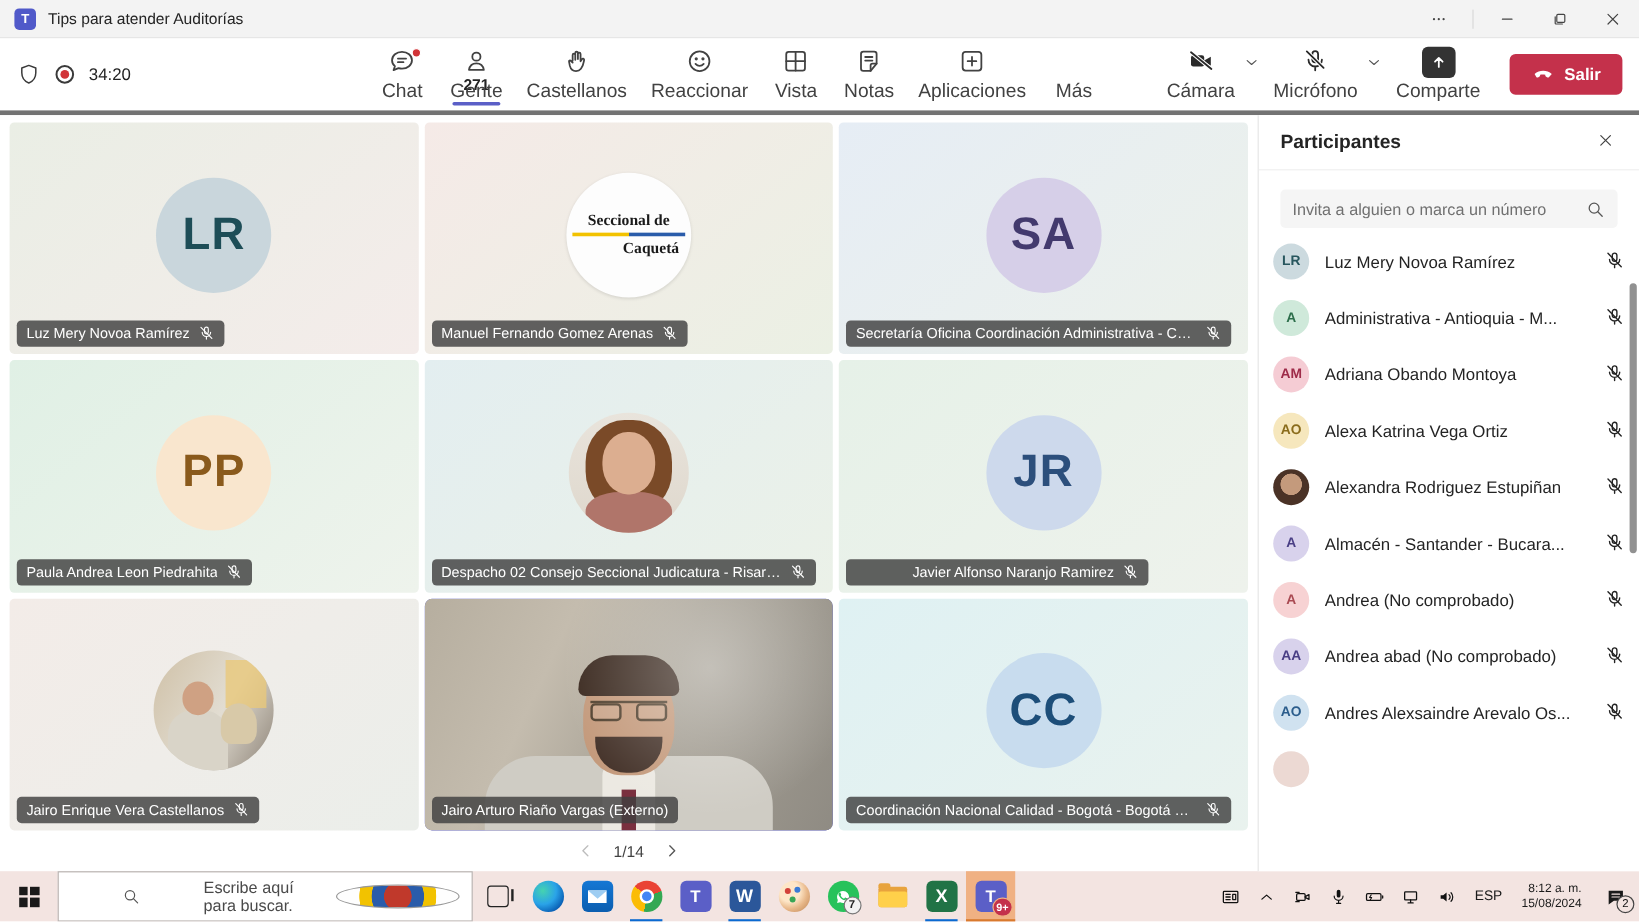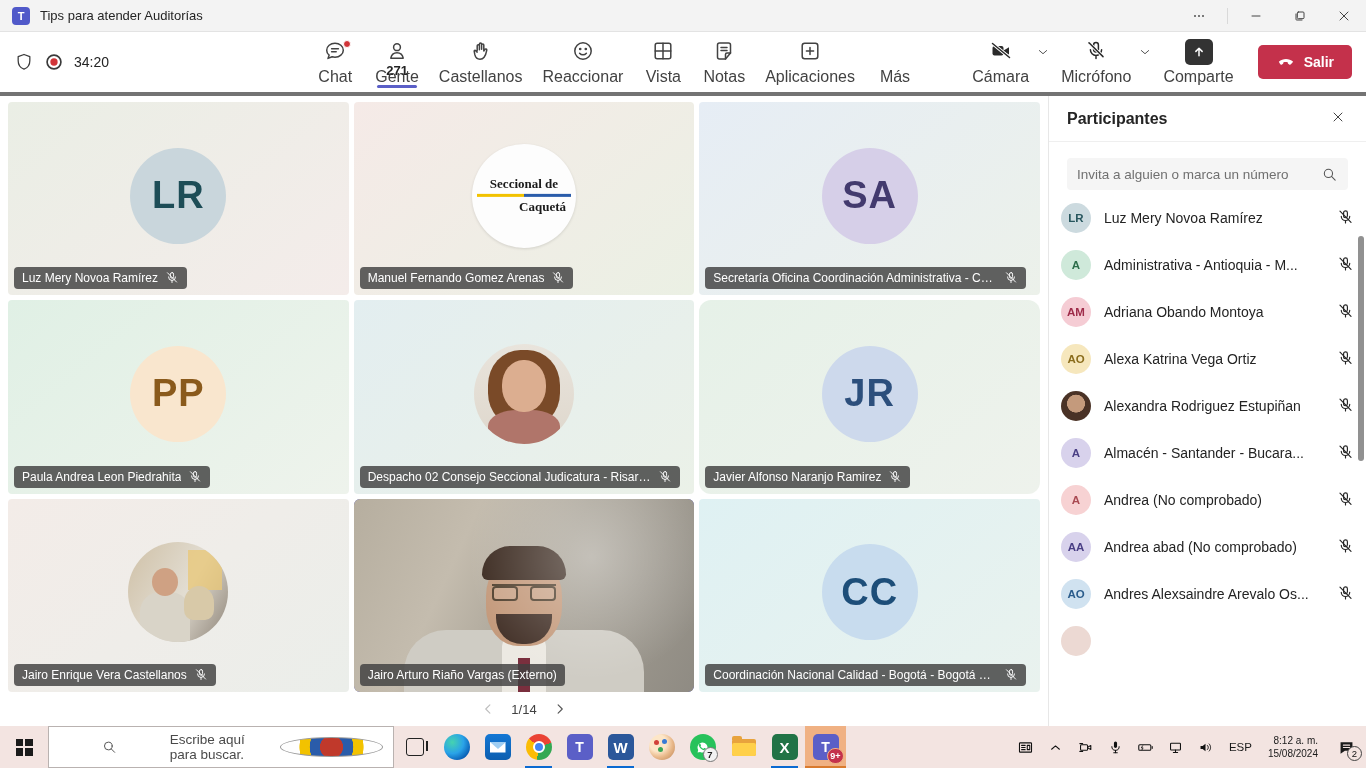--- a/index.html
+++ b/index.html
@@ -476,24 +476,24 @@
               <span style="overflow: hidden; text-overflow: ellipsis;">Despacho 02 Consejo Seccional Judicatura - Risarald...</span>
               <span class="icon">
                 <svg viewBox="0 0 16 16" fill="none" stroke="currentColor" stroke-width="1.1" stroke-linecap="round">
                   <rect x="6.2" y="1.8" width="3.6" height="6.4" rx="1.8"></rect>
                   <path d="M4 6.8a4 4 0 0 0 8 0M8 11v2.2"></path>
                   <line x1="2.8" y1="2" x2="13.2" y2="12.6"></line>
                 </svg>
               </span>
             </div>
           </div>
-          <div class="tile" style="background: linear-gradient(140deg, rgb(230, 241, 232), rgb(238, 242, 236)); border-radius: 12px;">
+          <div class="tile" style="background: linear-gradient(140deg, rgb(230, 241, 232), rgb(238, 242, 236));">
             <div class="avatar-big" style="background: rgb(205, 217, 236); color: rgb(44, 79, 124);">JR</div>
             <div class="name-pill">
-              <span style="overflow: hidden; text-overflow: ellipsis;">Javier Alfonso Naranjo Ramirez</span>
+              <span style="overflow: hidden; text-overflow: ellipsis; margin-left: 47px;">Javier Alfonso Naranjo Ramirez</span>
               <span class="icon">
                 <svg viewBox="0 0 16 16" fill="none" stroke="currentColor" stroke-width="1.1" stroke-linecap="round">
                   <rect x="6.2" y="1.8" width="3.6" height="6.4" rx="1.8"></rect>
                   <path d="M4 6.8a4 4 0 0 0 8 0M8 11v2.2"></path>
                   <line x1="2.8" y1="2" x2="13.2" y2="12.6"></line>
                 </svg>
               </span>
             </div>
           </div>
           <div class="tile" style="background: linear-gradient(140deg, rgb(243, 236, 232), rgb(235, 238, 234)); padding-left: 40px;">

